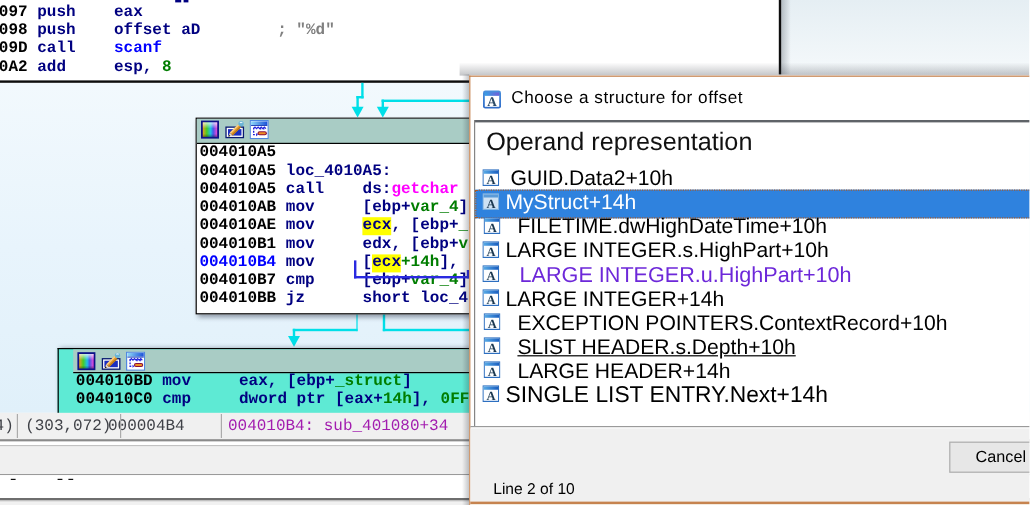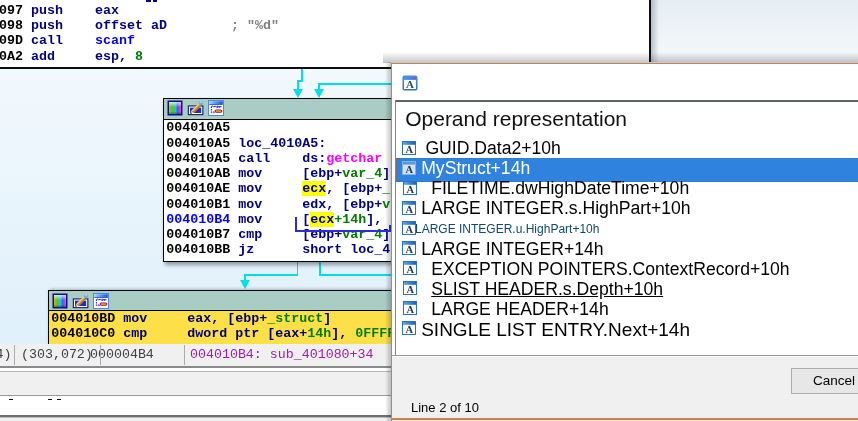--- a/index.html
+++ b/index.html
@@ -115,23 +115,23 @@
 004010B1 <span class="nv">mov     edx, [ebp+<span class="gr">var_4</span>]</span>
 <span class="bl">004010B4</span> <span class="nv">mov     [<span class="yellow">ecx</span><span class="gr">+14h</span>], edx</span>
 004010B7 <span class="nv">cmp     [ebp+<span class="gr">var_4</span>], <span class="gr">0Ah</span></span>
 004010BB <span class="nv">jz      short loc_4010C9</span></pre>
   </div>
 
   <div class="bb" style="left:295.4px;top:216.5px;width:2px;height:15.5px;"></div>
   <div class="bb" style="left:294.6px;top:230px;width:96.5px;height:2px;"></div>
   <div class="bb" style="left:388.6px;top:224.5px;width:2px;height:7.5px;"></div>
 
-  <div class="abs" style="left:48px;top:290px;width:352px;height:53.6px;background:#fde047;
+  <div class="abs" style="left:48px;top:290px;width:352px;height:53.6px;background:#5eead4;
        border-top:1.6px solid #000;border-left:1.6px solid #000;overflow:hidden;
-       box-shadow:2px 0 4px rgba(30,40,60,.45);">
+       box-shadow:2px 0 4px rgba(30,40,60,.45);padding-left:12px;">
     <div class="blkhdr" style="height:17.6px"><svg class="hdr-ic" width="16" height="16" viewBox="0 0 16 16">
           <defs>
             <linearGradient id="rbX" x1="0" y1="0" x2="1" y2="0">
               <stop offset="0" stop-color="#e8a020"></stop>
               <stop offset=".28" stop-color="#45cc25"></stop>
               <stop offset=".55" stop-color="#20c0e8"></stop>
               <stop offset=".72" stop-color="#4858e8"></stop>
               <stop offset="1" stop-color="#f048d8"></stop>
             </linearGradient>
             <linearGradient id="rbY" x1="0" y1="0" x2="0" y2="1">
@@ -215,20 +215,21 @@
       <linearGradient id="fr" x1="0" y1="0" x2="0" y2="1">
         <stop offset="0" stop-color="#4a90dd"></stop>
             <stop offset="1" stop-color="#2f6cc8"></stop>
       </linearGradient>
       </defs>
       <rect x="0.5" y="0.5" width="15" height="15" rx="2" fill="url(#fr)"></rect>
       <rect x="2" y="4.5" width="12" height="9.5" fill="#fff"></rect>
       <rect x="2" y="2" width="12" height="2.8" fill="url(#tb)"></rect>
       <text x="8" y="13" font-family="Liberation Serif,serif" font-weight="bold" font-size="11" fill="#2b4a66" text-anchor="middle">A</text>
     </svg>
+    <div class="abs" style="left:34px;top:11px;font-size:14.3px;letter-spacing:0.45px;line-height:14px;color:#000;">Choose a structure for offset</div>
 
     <div class="abs" style="left:3px;top:36.9px;width:464px;height:1.2px;background:#5f6368;"></div>
     <div class="abs" style="left:2.5px;top:36.9px;width:1px;height:255px;background:#858585;"></div>
 
     <div class="abs" style="left:13.2px;top:46.5px;font-size:21px;line-height:17px;color:#111;">Operand representation</div>
 
     <div class="abs" style="left:3.7px;top:94px;width:463.3px;height:22px;background:#2f82de;
          border-top:1px dotted #a85a28;border-bottom:1px dotted #a85a28;border-left:1px dotted #a85a28;"></div>
 
     <div id="rows"><defs></defs><svg class="abs" style="left:10.2px;top:77.5px" width="14" height="14" viewBox="0 0 14 14">
@@ -268,21 +269,21 @@
         </svg><div class="abs" style="left:29.2px;top:134.95px;height:20.05px;line-height:21.55px;font-size:17.6px;color:#000;">LARGE INTEGER.s.HighPart+10h</div><svg class="abs" style="left:10.2px;top:157.7px" width="14" height="14" viewBox="0 0 14 14">
           <rect x="0.5" y="0.5" width="13" height="13" fill="#fdfeff" stroke="#2d6fc0"></rect>
           <rect x="1" y="1" width="12" height="2.8" fill="url(#ic4)"></rect>
           <defs>
             <linearGradient id="ic4" x1="0" y1="0" x2="1" y2="0">
               <stop offset="0" stop-color="#57aae6"></stop>
               <stop offset="1" stop-color="#1a5fc0"></stop>
             </linearGradient>
           </defs>
           <text x="7.2" y="12" font-family="Liberation Serif,serif" font-weight="bold" font-size="10.5" fill="#1b3850" text-anchor="middle">A</text>
-        </svg><div class="abs" style="left:23px;top:155px;height:20.05px;line-height:21.55px;font-size:12px;color:#0c4a6e;">LARGE INTEGER.u.HighPart+10h</div><svg class="abs" style="left:10.2px;top:177.75px" width="14" height="14" viewBox="0 0 14 14">
+        </svg><div class="abs" style="left:41px;top:155px;height:20.05px;line-height:21.55px;font-size:18px;color:#6d28d9;">LARGE INTEGER.u.HighPart+10h</div><svg class="abs" style="left:10.2px;top:177.75px" width="14" height="14" viewBox="0 0 14 14">
           <rect x="0.5" y="0.5" width="13" height="13" fill="#fdfeff" stroke="#2d6fc0"></rect>
           <rect x="1" y="1" width="12" height="2.8" fill="url(#ic5)"></rect>
           <defs>
             <linearGradient id="ic5" x1="0" y1="0" x2="1" y2="0">
               <stop offset="0" stop-color="#57aae6"></stop>
               <stop offset="1" stop-color="#1a5fc0"></stop>
             </linearGradient>
           </defs>
           <text x="7.2" y="12" font-family="Liberation Serif,serif" font-weight="bold" font-size="10.5" fill="#1b3850" text-anchor="middle">A</text>
         </svg><div class="abs" style="left:29.2px;top:175.05px;height:20.05px;line-height:21.55px;font-size:17.6px;color:#000;">LARGE INTEGER+14h</div><svg class="abs" style="left:10.8px;top:197.8px" width="14" height="14" viewBox="0 0 14 14">

